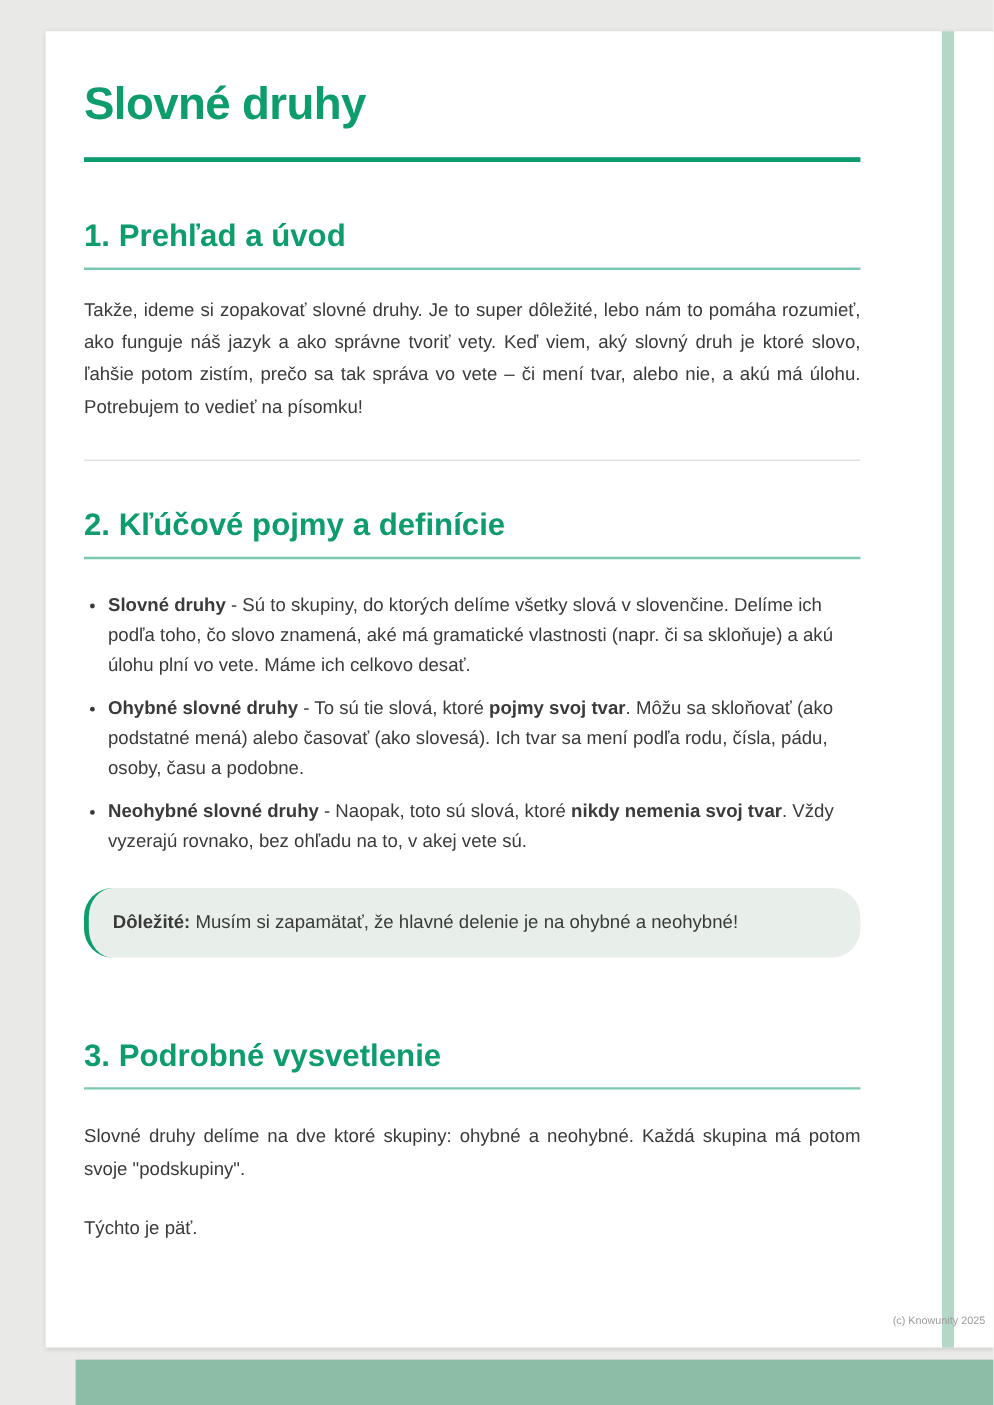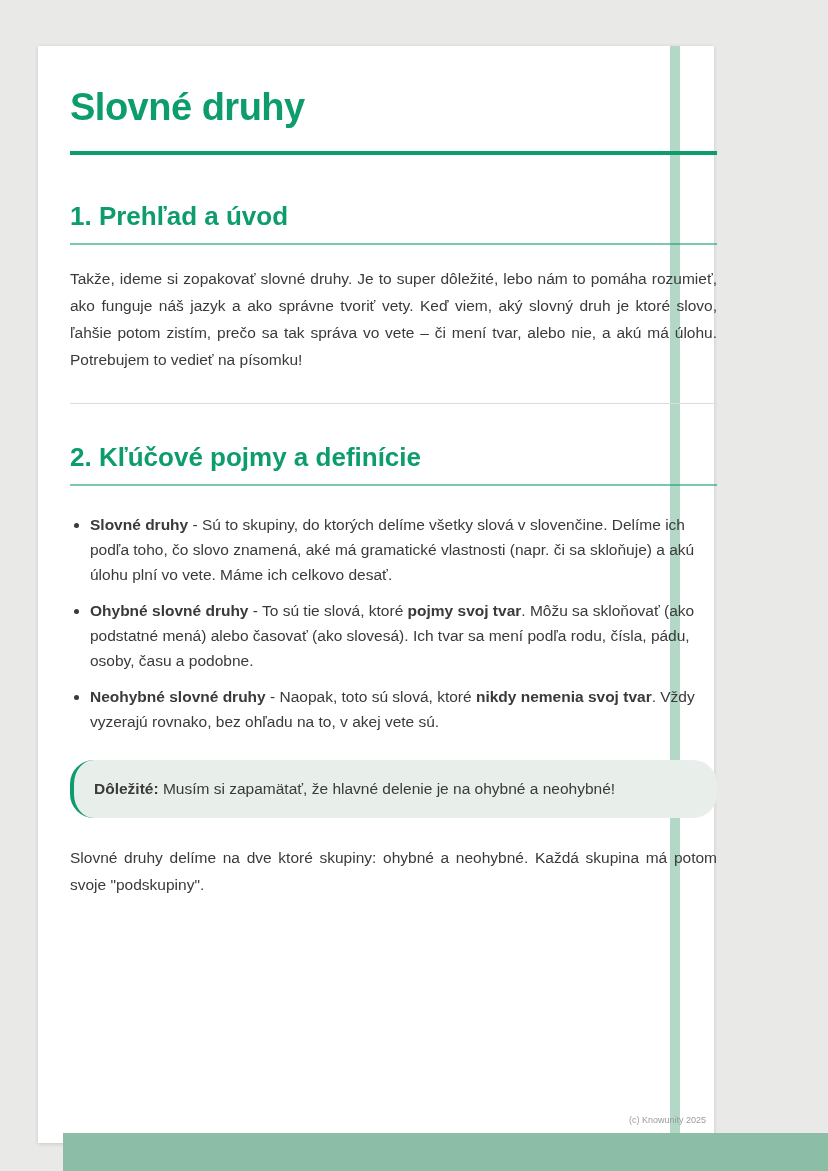--- a/index.html
+++ b/index.html
@@ -6,22 +6,22 @@
   html,body { width:828px; height:1171px; }
   body {
     position:relative;
     background:#e9e9e7;
     font-family:"Liberation Sans", sans-serif;
     overflow:hidden;
     color:#3a3a3a;
   }
   .page {
     position:absolute;
-    left:38px; top:46px;
-    width:676px; height:1097px;
+    left:38px; top:26px;
+    width:791px; height:1097px;
     background:#ffffff;
     box-shadow:0 1px 4px rgba(0,0,0,0.14);
   }
   .edge-stripe {
     position:absolute;
     top:0; right:34px;
     width:10px; height:100%;
     background:#b3d8c5;
   }
   .content {
@@ -133,22 +133,24 @@
     <ul class="bullets">
       <li><span class="b">Slovné druhy</span><span> - Sú to skupiny, do ktorých delíme všetky slová v slovenčine. Delíme ich podľa toho, čo slovo znamená, aké má gramatické vlastnosti (napr. či sa skloňuje) a akú úlohu plní vo vete. Máme ich celkovo desať.</span></li>
       <li><span class="b">Ohybné slovné druhy</span><span> - To sú tie slová, ktoré </span><span class="b">pojmy svoj tvar</span><span>. Môžu sa skloňovať (ako podstatné mená) alebo časovať (ako slovesá). Ich tvar sa mení podľa rodu, čísla, pádu, osoby, času a podobne.</span></li>
       <li><span class="b">Neohybné slovné druhy</span><span> - Naopak, toto sú slová, ktoré </span><span class="b">nikdy nemenia svoj tvar</span><span>. Vždy vyzerajú rovnako, bez ohľadu na to, v akej vete sú.</span></li>
     </ul>
 
     <div class="callout">
       <span class="b">Dôležité:</span><span> Musím si zapamätať, že hlavné delenie je na ohybné a neohybné!</span>
     </div>
 
+    <h2 class="h2 gap-lg">3. Podrobné vysvetlenie</h2>
     <p class="para two-line">Slovné druhy delíme na dve ktoré skupiny: ohybné a neohybné. Každá skupina má potom svoje "podskupiny".</p>
 
+    <p class="para short">Týchto je päť.</p>
 
   </div>
 
   <div class="footer-credit">(c) Knowunity 2025</div>
 
 </div>
 
 <div class="bottom-band"></div>
 
 </body></html>

